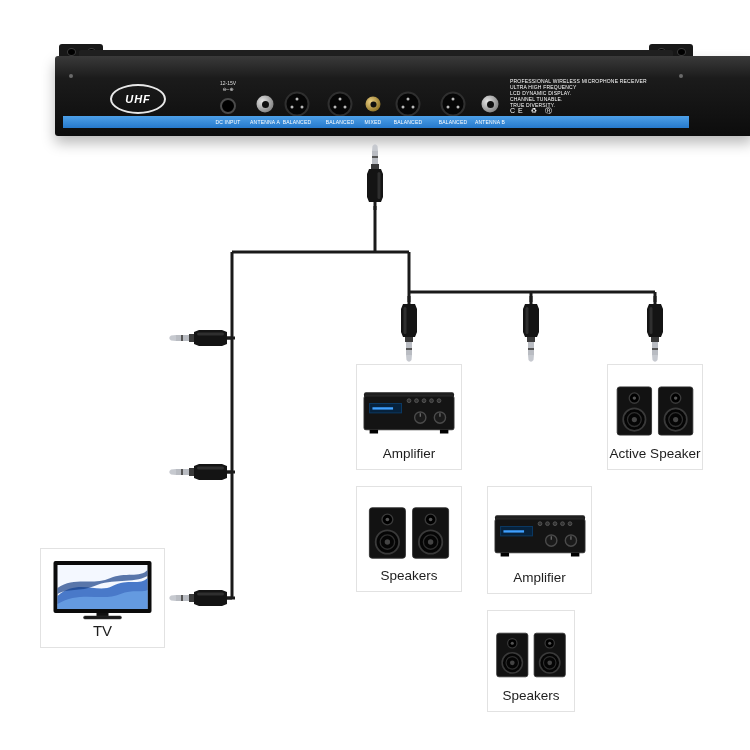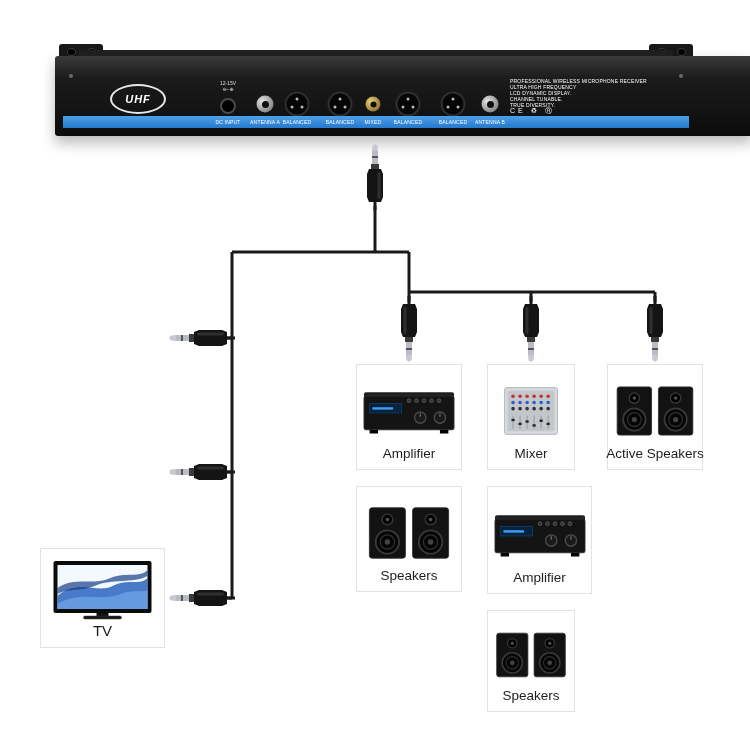--- a/index.html
+++ b/index.html
@@ -296,35 +296,27 @@
     </svg>
 
   <div class="card" style="left:356px;top:364px;width:106px;height:106px;">
     <div class="img">
       <svg width="94" height="60" viewBox="0 0 100 64">
           <use href="#amplifier"></use>
         </svg>
     </div>
     <div class="lbl sm">Amplifier</div>
   </div>
-  <div class="card" style="left:487px;top:364px;width:88px;height:106px;">
-    <div class="img">
-      <svg width="80" height="60" viewBox="0 0 100 64">
-          <use href="#mixer"></use>
-        </svg>
-    </div>
-    <div class="lbl sm">Mixer</div>
-  </div>
   <div class="card" style="left:607px;top:364px;width:96px;height:106px;">
     <div class="img">
       <svg width="86" height="58" viewBox="0 0 100 64">
           <use href="#speakers"></use>
         </svg>
     </div>
-    <div class="lbl sm">Active Speakers</div>
+    <div class="lbl sm">Active Speaker</div>
   </div>
 
   <div class="card" style="left:356px;top:486px;width:106px;height:106px;">
     <div class="img">
       <svg width="90" height="60" viewBox="0 0 100 64">
           <use href="#speakers"></use>
         </svg>
     </div>
     <div class="lbl sm">Speakers</div>
   </div>

